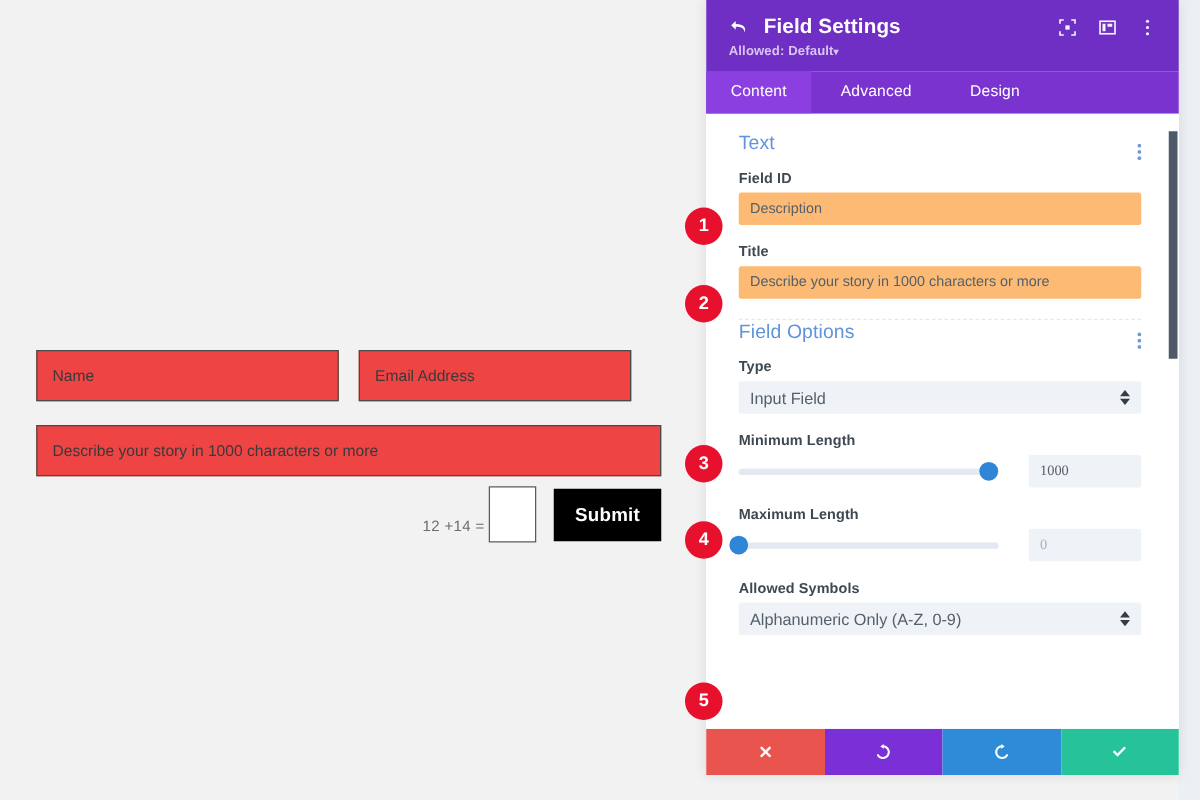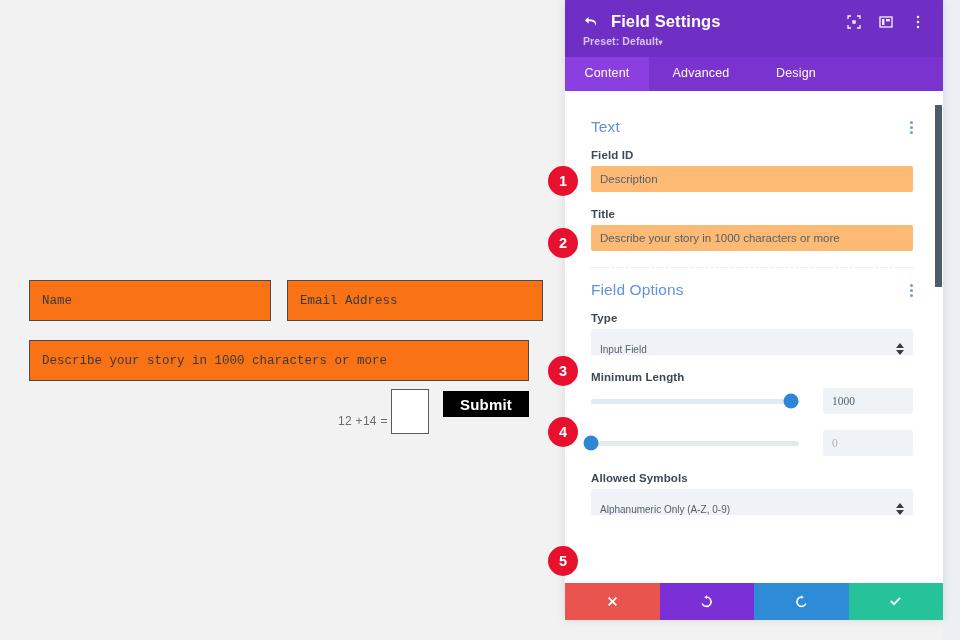--- a/index.html
+++ b/index.html
@@ -7,42 +7,41 @@
     width: 960px; height: 640px;
     overflow: hidden;
     background: #f2f2f2;
     font-family: "Liberation Sans", sans-serif;
   }
   #root { position: relative; width: 960px; height: 640px; }
 
   
   .page-form { position: absolute; left: 0; top: 0; width: 565px; height: 640px; background: #f2f2f2; }
   .txt-input {
-    background: #f97316;
+    background: #ef4444;
     border: 1px solid #4a4a4a;
     height: 41px;
     display: flex; align-items: center;
     padding: 0 12px;
     font-size: 12.5px;
     color: #3a3a3a;
-    font-family: Liberation Mono, monospace;
   }
   #name-field   { position: absolute; left: 29px;  top: 280px; width: 242px; }
-  #email-field  { position: absolute; left: 287px; top: 280px; width: 256px; }
+  #email-field  { position: absolute; left: 287px; top: 280px; width: 218px; }
   #story-field  { position: absolute; left: 29px;  top: 340px; width: 500px; height: 41px; }
 
   .captcha-wrap {
     position: absolute; left: 338px; top: 389px;
     display: flex; align-items: center; gap: 0px;
   }
   .captcha-label { font-size: 12px; color: #6b6b6b; letter-spacing: .3px; padding-right: 3px; margin-top: 19px; }
   .captcha-box { width: 38px; height: 45px; background: #fff; border: 1px solid #5a5a5a; }
   .submit-btn {
     position: absolute; left: 443px; top: 391px;
-    width: 86px; height: 26px;
+    width: 86px; height: 42px;
     background: #000000; color: #ffffff;
     border: none;
     font-family: "Liberation Sans", sans-serif;
     font-size: 15px; font-weight: 700;
     letter-spacing: .2px;
     cursor: pointer;
   }
 
   
   .panel {
@@ -84,21 +83,21 @@
 
   .panel-body {
     flex: 1 1 auto; position: relative; overflow: hidden;
     background: #ffffff;
     padding: 0 0 0 0;
   }
   .scroll-inner { padding: 14px 30px 0 26px; }
 
   .section-title {
     color: #5f93dd; font-size: 15.5px; font-weight: 400;
-    margin: 13px 0 13px 0;
+    margin: 1px 0 13px 0;
     letter-spacing: .1px;
   }
   .section-head { display: flex; align-items: center; }
   .kebab { margin-left: auto; width: 3px; color:#7e9fd6; }
   .kebab span { display:block; width:3px; height:3px; border-radius:50%; background:#6f9ad8; margin: 2px 0; }
 
   .field-label {
     font-size: 11.5px; font-weight: 700; color: #3d4852;
     margin-bottom: 5px; letter-spacing: .1px;
   }
@@ -109,22 +108,22 @@
     height: 26px;
     display: flex; align-items: center;
     padding: 0 9px;
     font-size: 11.5px;
     color: #55606b;
     border-radius: 2px;
   }
 
   .fake-select {
     background: #eff2f6; height: 26px;
-    display: flex; align-items: flex-end;
-    padding: 0 9px; font-size: 10px; color: #55606b;
+    display: flex; align-items: center;
+    padding: 0 9px; font-size: 13px; color: #55606b;
     border-radius: 2px; position: relative;
   }
   .sel-arrows {
     margin-left: auto; display: flex; flex-direction: column;
     align-items: center; gap: 2px; color: #2d3640;
   }
   .sel-arrows i { display:block; width:0;height:0; border-left:4px solid transparent; border-right:4px solid transparent; }
   .sel-arrows i.up { border-bottom: 5px solid #333c45; }
   .sel-arrows i.dn { border-top: 5px solid #333c45; }
 
@@ -233,21 +232,21 @@
           <span class="hicon">
             <svg viewBox="0 0 14 14">
               <circle cx="7" cy="2" r="1.25" fill="#fff"></circle>
               <circle cx="7" cy="7" r="1.25" fill="#fff"></circle>
               <circle cx="7" cy="12" r="1.25" fill="#fff"></circle>
             </svg>
           </span>
         </span>
       </div>
       <div class="preset">
-        <span>Preset: Default</span><span class="caret">▾</span>
+        <span>Allowed: Default</span><span class="caret">▾</span>
       </div>
     </div>
 
     <div class="tabbar">
       <div class="tab t0">Content</div>
       <div class="tab t2">Advanced</div>
       <div class="tab t1">Design</div>
     </div>
 
     <div class="panel-body">
@@ -303,20 +302,21 @@
               <div class="track">
                   <div class="fill" id="fill-min" style="width: 96%;"></div>
                 </div>
               <div class="knob" id="knob-min" style="left: 96%;"></div>
             </div>
             <div class="num-box">1000</div>
           </div>
         </div>
 
         <div class="field-group">
+          <div class="field-label">Maximum Length</div>
           <div class="slider-row">
             <div class="slider">
               <div class="track">
                   <div class="fill" id="fill-max" style="width: 0%;"></div>
                 </div>
               <div class="knob" id="knob-max" style="left: 0%;"></div>
             </div>
             <div class="num-box zero">0</div>
           </div>
         </div>

